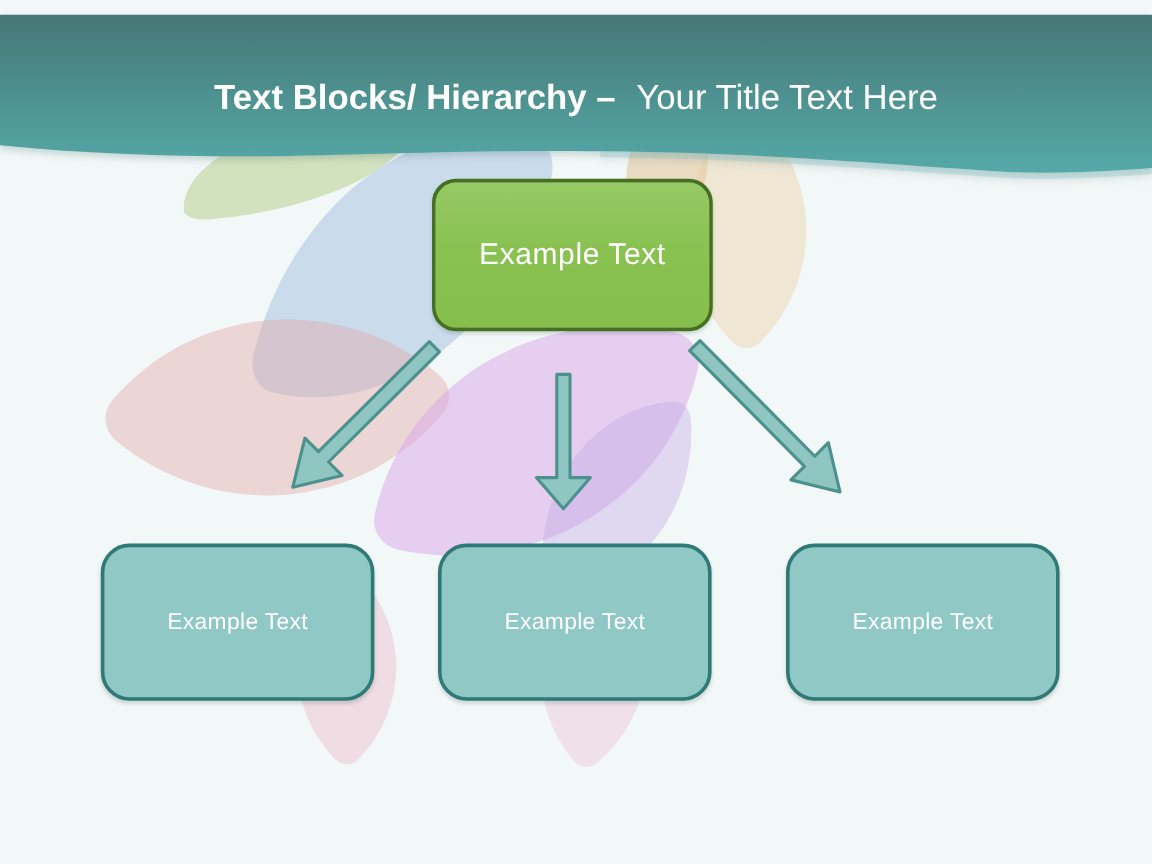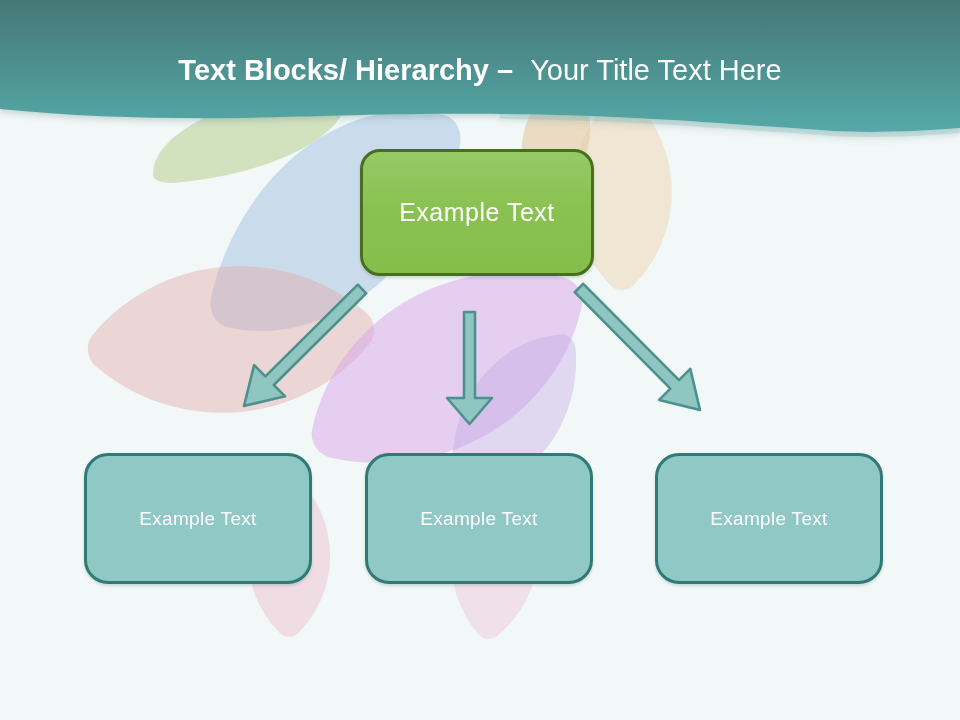--- a/index.html
+++ b/index.html
@@ -21,21 +21,21 @@
   .leaf-blue     { left:233px; top:92px;  width:205px; height:258px; background:#aac5e2; opacity:.55; transform:rotate(14deg); }
   .leaf-red      { left:122px; top:232px; width:218px; height:215px; background:#e3abab; opacity:.45; transform:rotate(40deg); }
   .leaf-purple   { left:328px; top:255px; width:238px; height:225px; background:#d8a6e9; opacity:.50; transform:rotate(12deg); }
   .leaf-lavender { left:448px; top:338px; width:132px; height:150px; background:#c3abe5; opacity:.40; transform:rotate(-4deg); }
   .leaf-orange-1 { left:508px; top:90px;  width:96px;  height:100px; background:#e2bf90; opacity:.50; transform:rotate(-30deg); }
   .leaf-orange-2 { left:548px; top:118px; width:148px; height:148px; background:#ead0a8; opacity:.45; transform:rotate(-45deg); }
   .leaf-pink-bl  { left:228px; top:495px; width:122px; height:122px; background:#ecc3cf; opacity:.50; transform:rotate(-45deg); }
   .leaf-pink-bc  { left:430px; top:488px; width:130px; height:130px; background:#eec6d6; opacity:.45; transform:rotate(-40deg); }
 
   
-  .header { position: absolute; left:0; top:0; width:816px; height:150px; z-index:3; pointer-events:none; }
+  .header { position: absolute; left:0; top:12px; width:816px; height:150px; z-index:3; pointer-events:none; }
   .header svg { display:block; filter: drop-shadow(0 3px 3px rgba(60,110,110,.25)); }
   .title {
     position:absolute; left:0; top:52px; width:960px;
     text-align:center; color:#ffffff; font-size:29px; line-height:36px;
     margin:0; white-space:nowrap;
   }
   .title .t-bold { font-weight:700; }
   .title .t-reg  { font-weight:400; margin-left:9px; }
 
   

